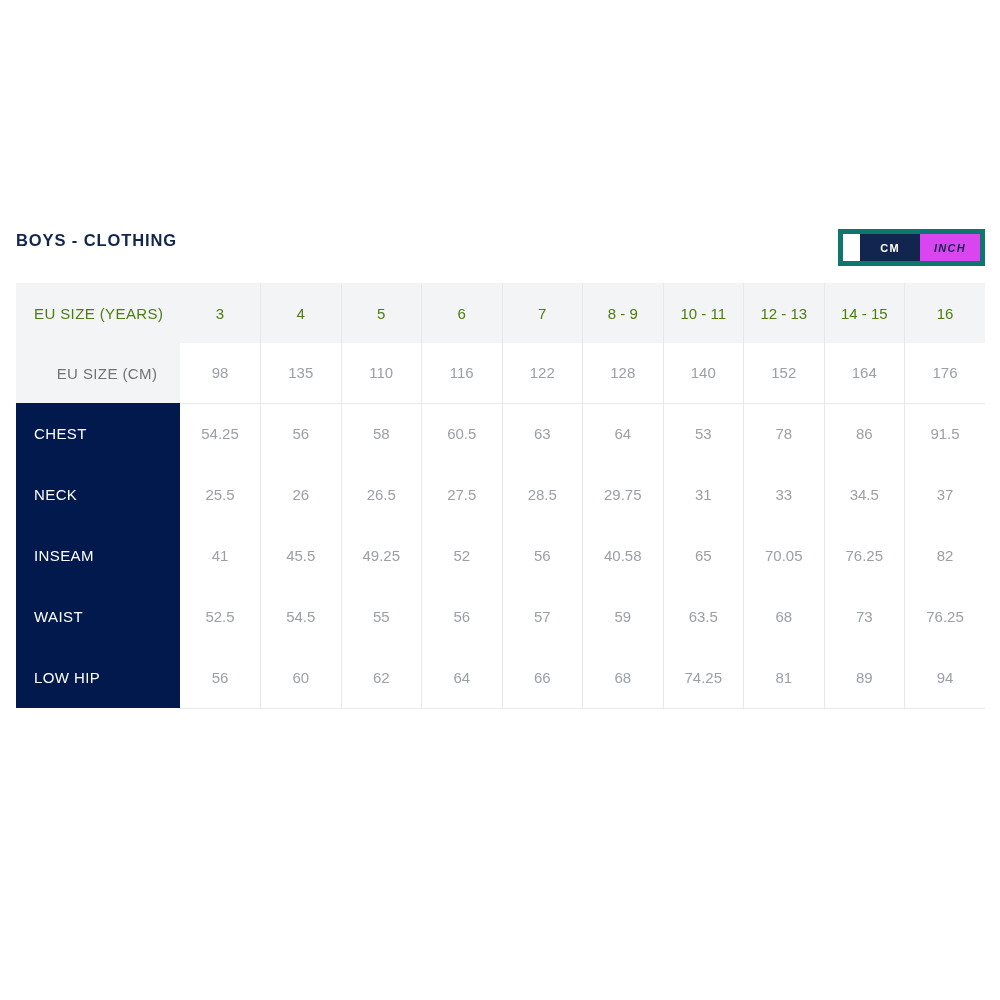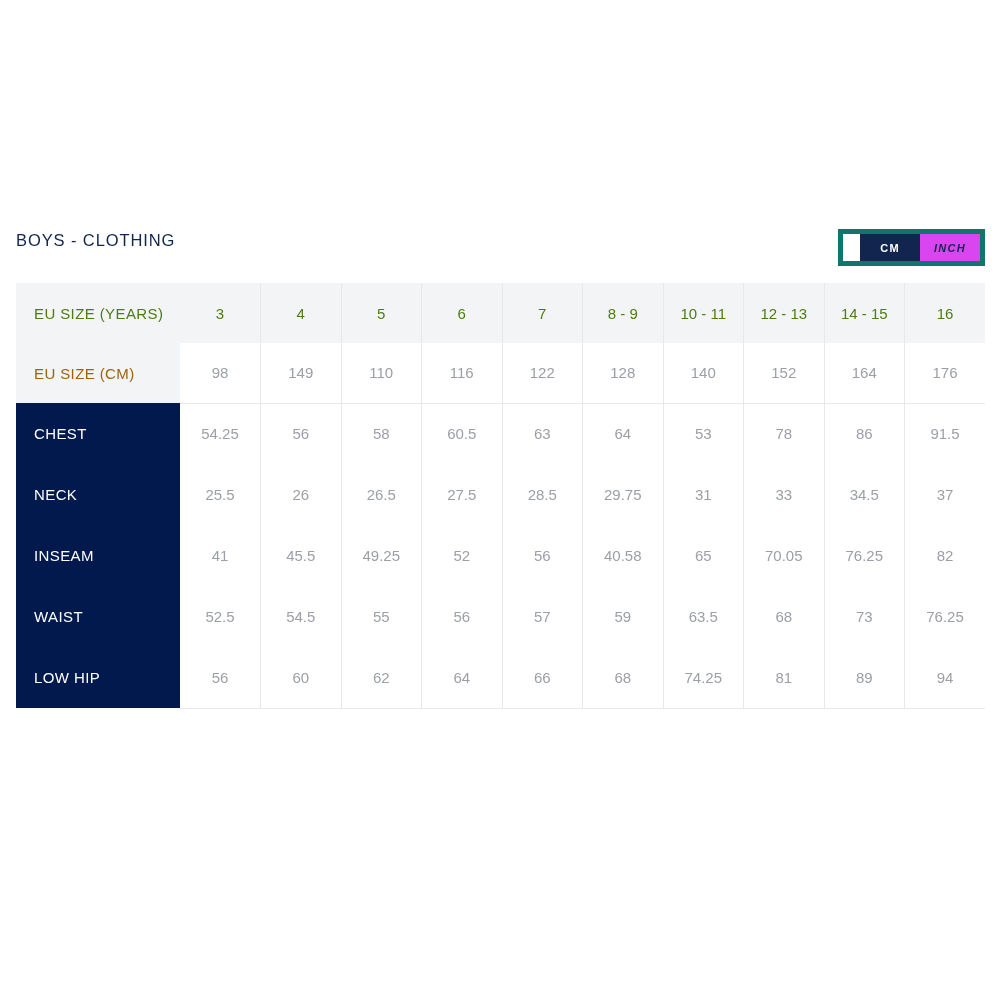--- a/index.html
+++ b/index.html
@@ -29,21 +29,21 @@
     top: 226px;
     width: 969px;
     height: 40px;
   }
 
   .chart-title {
     position: absolute;
     left: 0;
     top: 5px;
     font-size: 16.5px;
-    font-weight: normal;
+    font-weight: bold;
     letter-spacing: 0.9px;
     color: #12254f;
     white-space: nowrap;
   }
 
   
   .unit-toggle {
     position: absolute;
     right: 0;
     top: 3px;
@@ -120,22 +120,22 @@
     height: 60px;
     background: #ffffff;
     color: #9b9fa6;
     font-size: 15px;
     border-right: 1px solid #e6e8eb;
     border-bottom: 1px solid #e6e8eb;
   }
   .row-cm td:last-child { border-right: none; }
   .row-cm td.label {
     background: #f3f4f6;
-    color: #a16207;
-    text-align: left;
+    color: #737373;
+    text-align: center;
     padding-left: 18px;
     letter-spacing: 0.4px;
     border-right: none;
     border-bottom: none;
   }
 
   
   .row-data td {
     height: 61px;
     background: #ffffff;
@@ -196,21 +196,21 @@
         <td>8 - 9</td>
         <td>10 - 11</td>
         <td>12 - 13</td>
         <td>14 - 15</td>
         <td>16</td>
       </tr>
 
       <tr class="row-cm">
         <td class="label">EU SIZE (CM)</td>
         <td>98</td>
-        <td>149</td>
+        <td>135</td>
         <td>110</td>
         <td>116</td>
         <td>122</td>
         <td>128</td>
         <td>140</td>
         <td>152</td>
         <td>164</td>
         <td>176</td>
       </tr>
 

